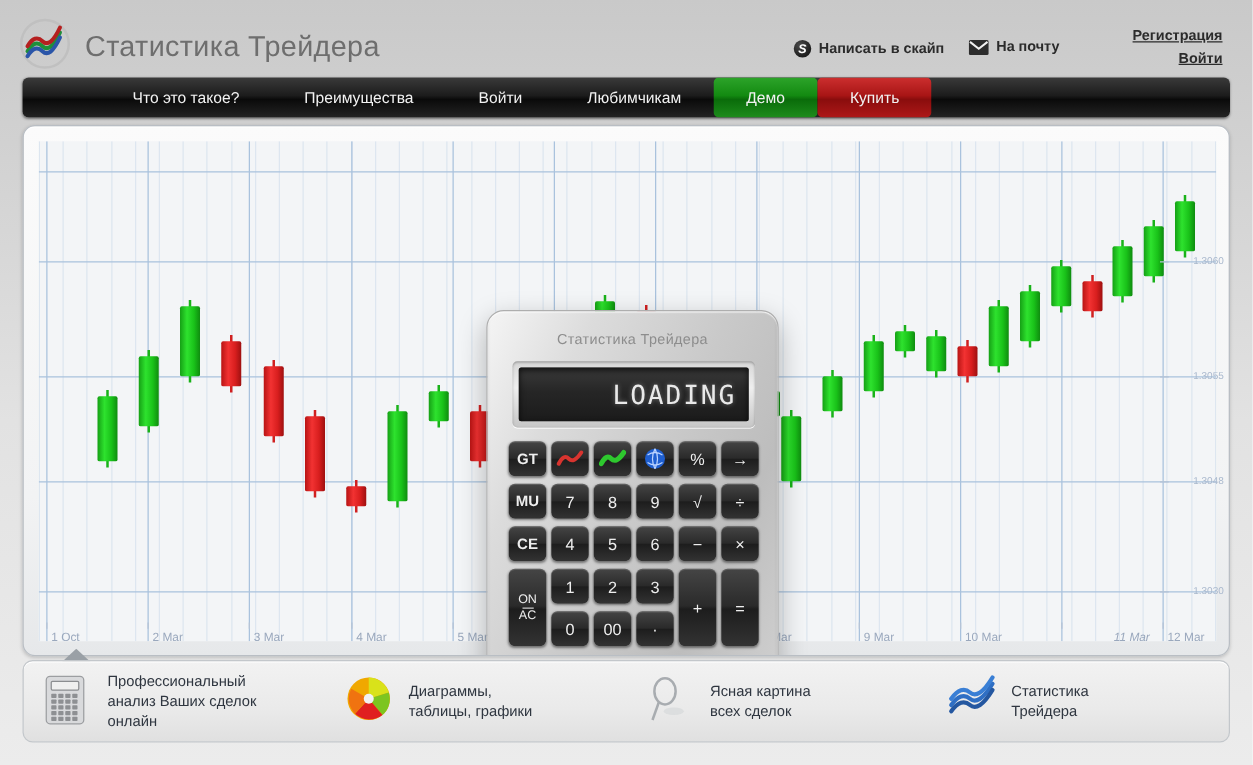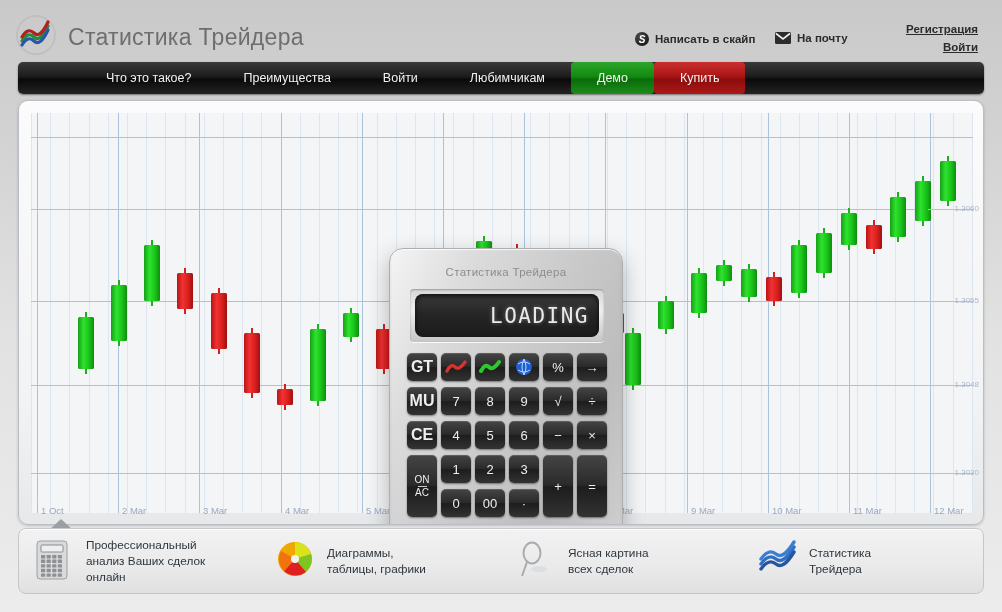--- a/index.html
+++ b/index.html
@@ -154,21 +154,21 @@
   #calc-screen-bezel {
     position: absolute; left: 20px; top: 40px; width: 194px; height: 53px;
     background: linear-gradient(180deg,#d7d7d7,#efefef 40%,#c6c6c6);
     border-radius: 4px;
     box-shadow: inset 0 1px 2px rgba(0,0,0,.3), 0 1px 0 rgba(255,255,255,.8);
     padding: 5px;
   }
   #calc-screen {
     width: 100%; height: 100%;
     background: linear-gradient(180deg,#3a3a3a,#262626 45%,#1b1b1b);
-    border-radius: 8px;
+    border-radius: 2px;
     display: flex; align-items: center; justify-content: flex-end;
     padding-right: 10px;
     box-shadow: inset 0 2px 5px rgba(0,0,0,.8);
   }
   #calc-display {
     font-family: "DejaVu Sans Mono", monospace;
     font-size: 21px; color: #e9e9e9; letter-spacing: 1.5px;
     text-shadow: 0 0 4px rgba(255,255,255,.35);
   }
   #keys {
@@ -180,21 +180,21 @@
   }
   .key {
     background: linear-gradient(180deg,#454545 0%,#2a2a2a 48%,#1d1d1d 52%,#333 100%);
     border-radius: 5px;
     color: #eee; font-size: 13px;
     display: flex; align-items: center; justify-content: center;
     box-shadow: 0 1px 2px rgba(0,0,0,.45), inset 0 1px 0 rgba(255,255,255,.14);
     cursor: pointer; user-select: none;
     line-height: 1;
   }
-  .key.small { font-size: 16px; font-weight: bold; }
+  .key.small { font-size: 12px; font-weight: bold; }
   .key.tall { grid-row: span 2; height: 62px; }
   .key.onac { grid-row: span 2; height: 62px; font-size: 10px; text-align:center; }
   .key.onac span { display:block; }
   .key.onac .div { border-top: 1px solid #ccc; margin: 1px 3px; }
   .key.icon { padding: 3px; }
   .key.icon svg { display: block; }
 
   
   #tab-arrow {
     position: absolute; left: 48px; top: 519px; width: 26px; height: 12px;
@@ -444,21 +444,21 @@
       <div class="xtick" style="left: 416px;">6 Mar</div>
       <div class="xtick-mark" style="left: 493px;"></div>
       <div class="xtick" style="left: 497px;">7 Mar</div>
       <div class="xtick-mark" style="left: 574px;"></div>
       <div class="xtick" style="left: 578px;">8 Mar</div>
       <div class="xtick-mark" style="left: 656px;"></div>
       <div class="xtick" style="left: 660px;">9 Mar</div>
       <div class="xtick-mark" style="left: 737px;"></div>
       <div class="xtick" style="left: 741px;">10 Mar</div>
       <div class="xtick-mark" style="left: 818px;"></div>
-      <div class="xtick" style="left: 822px;">11 Mar</div>
+      <div class="xtick" style="left: 860px; font-style: italic;">11 Mar</div>
       <div class="xtick-mark" style="left: 899px;"></div>
       <div class="xtick" style="left: 903px;">12 Mar</div>
     </div>
 
 
   <div id="calc">
     <div id="calc-brand">Статистика Трейдера</div>
     <div id="calc-screen-bezel">
       <div id="calc-screen">
         <span id="calc-display">LOADING</span>

